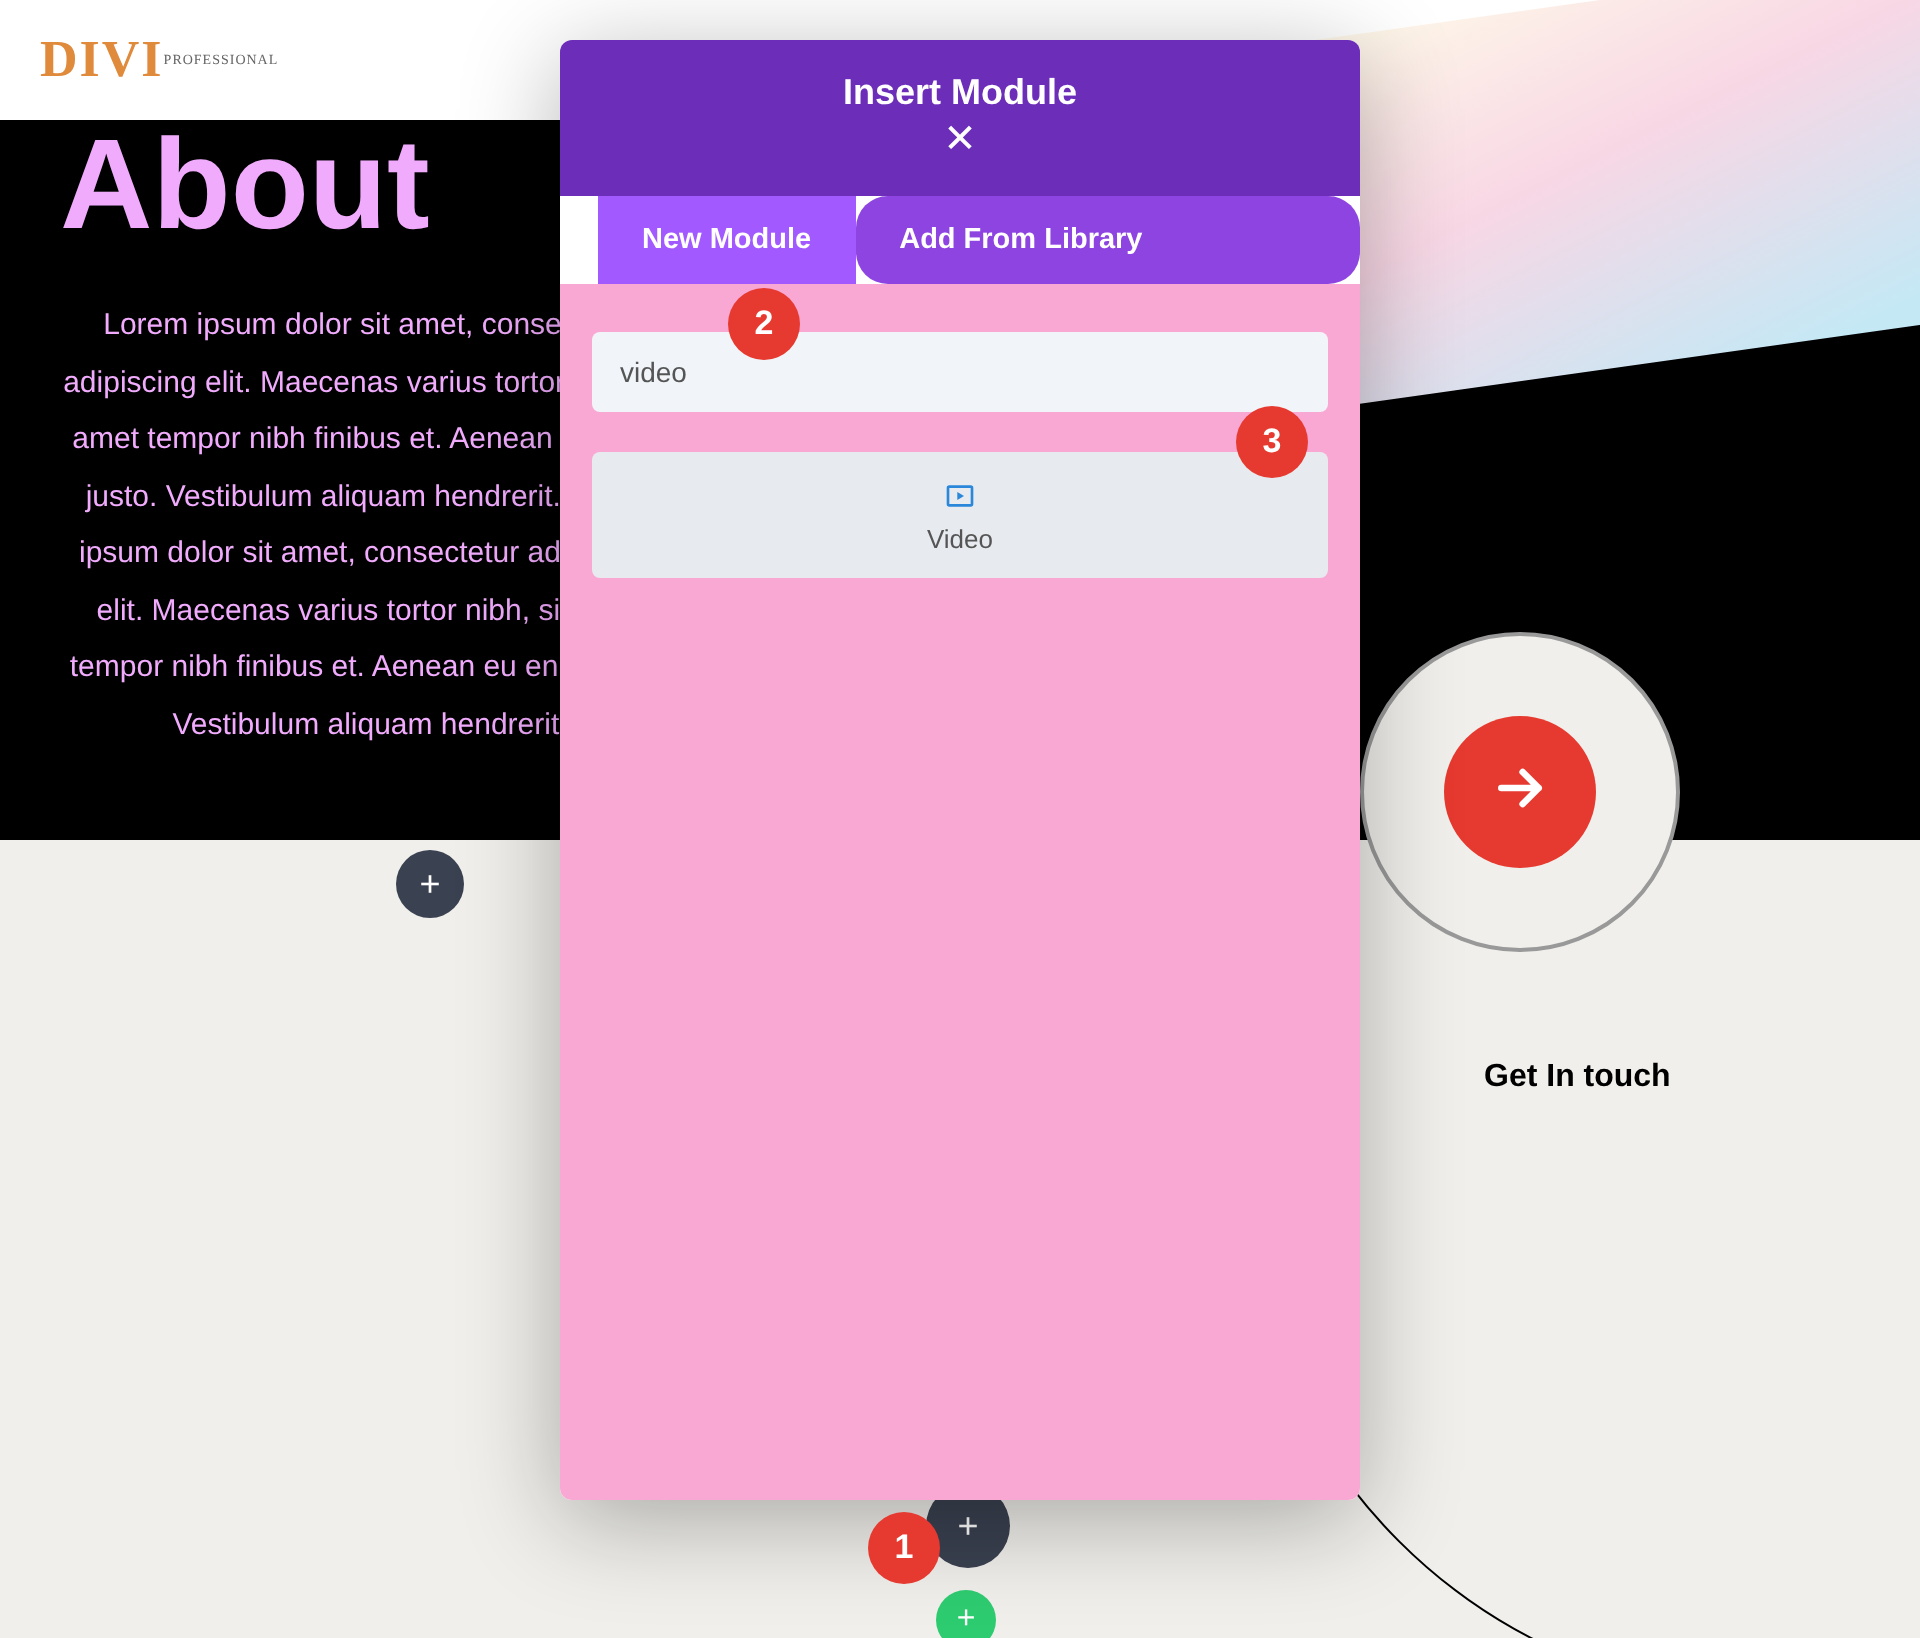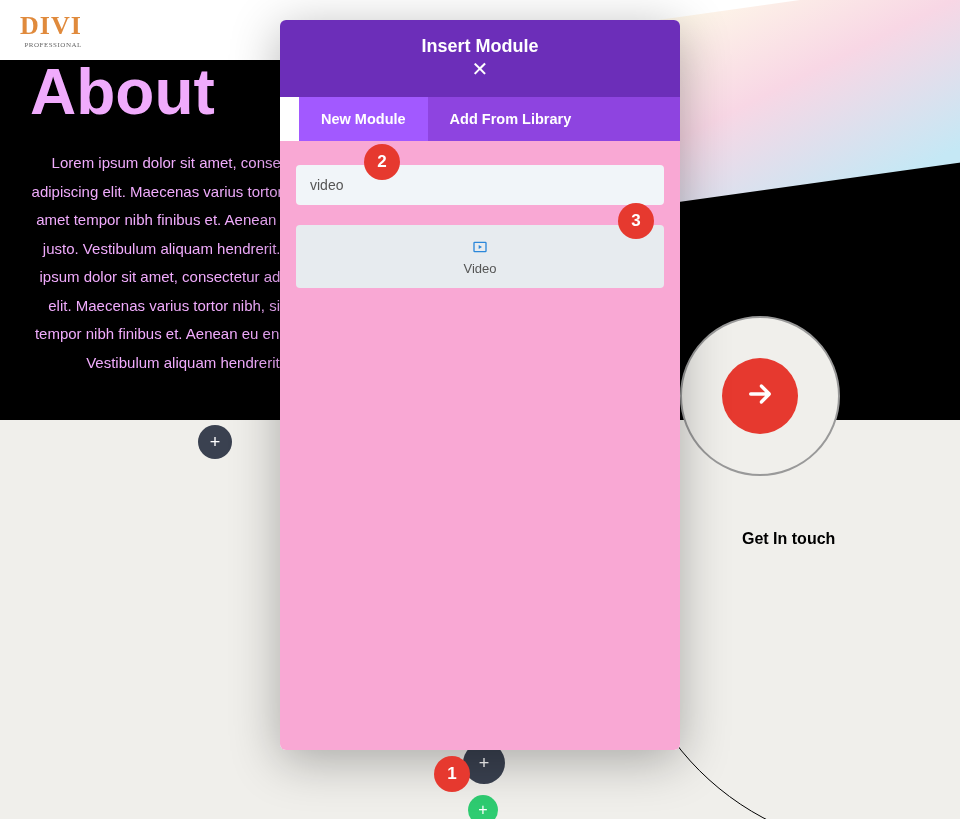--- a/index.html
+++ b/index.html
@@ -1,19 +1,19 @@
 <!DOCTYPE html>
 <html><head>
   <meta charset="utf-8">
   <style>
     * { box-sizing: border-box; margin: 0; padding: 0; }
     body { font-family: -apple-system, BlinkMacSystemFont, "Segoe UI", Helvetica, Arial, sans-serif; width: 960px; height: 819px; overflow: hidden; background: #f0efeb; position: relative; }
     
     .top-nav { position: absolute; top: 0; left: 0; right: 0; height: 60px; background: #fff; display: flex; align-items: center; padding: 0 20px; z-index: 1; }
-    .logo { display: flex; flex-direction: column; align-items: flex-end; font-family: Georgia, serif; }
+    .logo { display: flex; flex-direction: row; align-items: center; font-family: Georgia, serif; }
     .logo-main { font-size: 26px; font-weight: bold; color: #e08a3c; letter-spacing: 1px; }
     .logo-sub { font-size: 7px; color: #666; letter-spacing: 0.5px; font-family: Liberation Serif, serif; }
     .nav-links { margin-left: auto; display: flex; gap: 28px; }
     .nav-links span { color: #6e6e6e; font-size: 15px; font-weight: 500; cursor: pointer; }
     
     .hero { position: absolute; top: 60px; left: 0; right: 0; height: 360px; background: #000; color: #f0abfc; padding: 0 30px; z-index: 1; overflow: hidden; }
     .hero-title { font-size: 64px; font-weight: 900; margin-top: -5px; }
     .hero-text { font-size: 15px; line-height: 1.9; max-width: 310px; text-align: center; margin-top: 20px; }
     
     .decor-prism { position: fixed; top: 0; right: -40px; width: 400px; height: 230px; background: linear-gradient(160deg, #fffde9 0%, #f8d7e5 40%, #c5e8f5 80%); transform: skewY(-8deg); border-radius: 12px; z-index: 2; }
@@ -33,21 +33,21 @@
     .add-btn-2 { top: 742px; left: 463px; width: 42px; height: 42px; }
     .add-btn-green { position: absolute; top: 795px; left: 468px; width: 30px; height: 30px; background: #2ecc71; border-radius: 50%; display: flex; align-items: center; justify-content: center; color: #fff; font-size: 16px; z-index: 5; cursor: pointer; }
     
     .modal { position: absolute; top: 20px; left: 280px; width: 400px; height: 730px; background: #fff; border-radius: 6px; box-shadow: 0 10px 50px rgba(0,0,0,0.3); z-index: 100; display: flex; flex-direction: column; overflow: hidden; }
     .modal-header { background: #6c2eb9; color: #fff; padding: 16px 24px; display: flex; align-items: center; justify-content: space-between; flex-direction: column; }
     .modal-title { font-size: 18px; font-weight: 600; }
     .modal-close { font-size: 20px; cursor: pointer; }
     .modal-tabs { display: flex; padding-left: 19px; }
     .modal-tab { flex: 0 0 auto; padding: 14px 22px; font-size: 14.5px; font-weight: 600; color: #fff; cursor: pointer; }
     .modal-tab.active { background: #a259ff; }
-    .modal-tab.inactive { background: #8e44e0; flex: 1; }
+    .modal-tab.inactive { background: #8e44e0; flex: 1; border-radius: 16px; }
     .modal-body { padding: 24px 16px; background: #f9a8d4; flex: 1; }
     .search-box { width: 100%; background: #f1f5f9; border: none; border-radius: 4px; padding: 12px 14px; font-size: 14px; color: #555; margin-bottom: 20px; outline: none; }
     .module-grid { display: flex; gap: 14px; }
     .module-card { flex: 1; background: #f1f5f9; border-radius: 4px; padding: 14px 8px 12px 8px; text-align: center; cursor: pointer; }
     .module-card.selected { background: #e7ebef; }
     .module-icon { color: #2b87da; margin-bottom: 6px; display: flex; justify-content: center; }
     .module-icon svg { width: 16px; height: 16px; fill: none; stroke: #2b87da; stroke-width: 2; }
     .module-label { font-size: 13px; color: #555; font-weight: 500; }
     
     .marker { position: absolute; width: 36px; height: 36px; background: #e6392f; border-radius: 50%; display: flex; align-items: center; justify-content: center; color: #fff; font-weight: 700; font-size: 17px; z-index: 200; }

